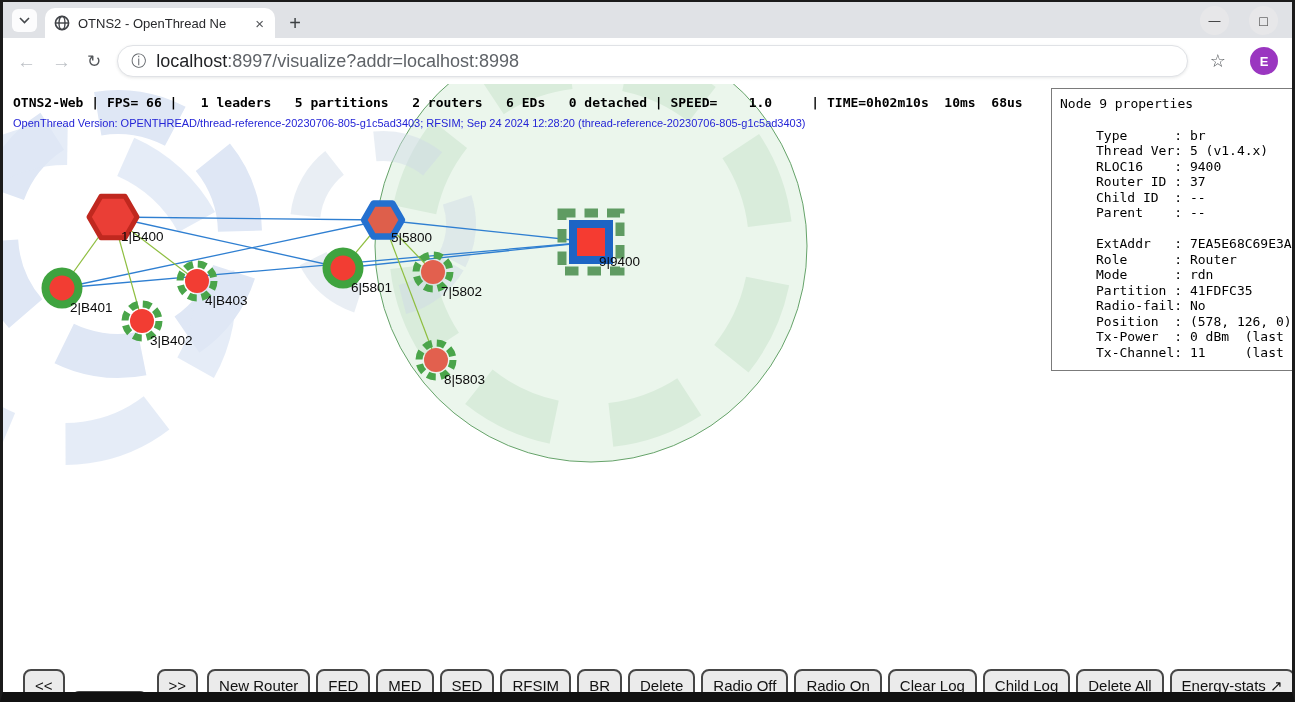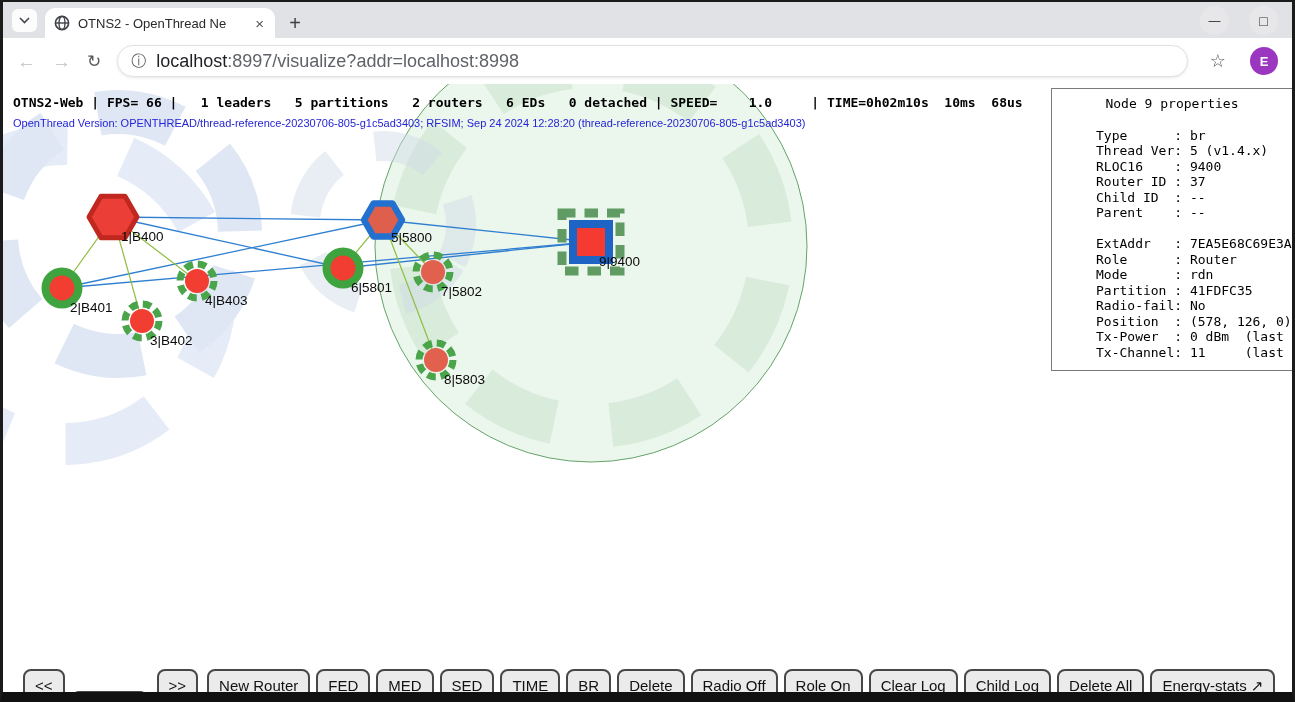--- a/index.html
+++ b/index.html
@@ -38,21 +38,21 @@
   .avatar { width:28px; height:28px; border-radius:50%; background:#9a36c0; color:#fff; font-weight:bold;
     font-size:13px; display:flex; align-items:center; justify-content:center; margin-left:8px; }
   
   .content { position:relative; height:608px; background:#fff; overflow:hidden; }
   .canvas { position:absolute; left:0; top:0; }
   .statusline { position:absolute; left:10px; top:11px; font-family:"DejaVu Sans Mono",monospace;
     font-weight:bold; font-size:13px; color:#000; white-space:pre; }
   .versionline { position:absolute; left:10px; top:33px; font-size:11px; color:#2424d6; white-space:pre; }
   .props { position:absolute; left:1048px; top:4px; width:242px; background:#fff; border:1px solid #7b7b7b;
     padding:7px 8px 10px 8px; font-family:"DejaVu Sans Mono",monospace; font-size:13px; line-height:15.5px; color:#000; }
-  .props .ptitle { margin-bottom:16px;text-align:center; }
+  .props .ptitle { margin-bottom:16px; }
   .props pre { font:inherit; white-space:pre;margin-left:36px; }
   
   .bottombar { position:absolute; left:20px; top:563px; display:flex; align-items:center; gap:6px; }
   .btn { background:#ebebeb; border:2px solid #474747; border-radius:8px; height:33px; padding:0 10px;
     display:flex; align-items:center; gap:5px; font-size:15px; color:#121212; white-space:nowrap;
     font-family:"Liberation Sans",sans-serif; }
   .btn-speed { width:77px;margin-top:44px; }
   .btn-ff { margin-left:3px; margin-right:3px; }
   .pause { display:inline-flex; gap:3px; }
   .pause i { display:block; width:4.5px; height:15px; background:#4d8ef7; }
@@ -193,25 +193,25 @@
             <i></i>
             <i></i>
           </span>
         <span>1X</span>
       </button>
       <button class="btn btn-ff">&gt;&gt;</button>
       <button class="btn">New Router</button>
       <button class="btn">FED</button>
       <button class="btn">MED</button>
       <button class="btn">SED</button>
-      <button class="btn">TIME</button>
+      <button class="btn">RFSIM</button>
       <button class="btn">BR</button>
       <button class="btn">Delete</button>
       <button class="btn">Radio Off</button>
-      <button class="btn">Role On</button>
+      <button class="btn">Radio On</button>
       <button class="btn">Clear Log</button>
       <button class="btn">Child Log</button>
       <button class="btn">Delete All</button>
       <button class="btn">Energy-stats ↗</button>
 
     </div>
   </div>
 </div>
 
 </body></html>

